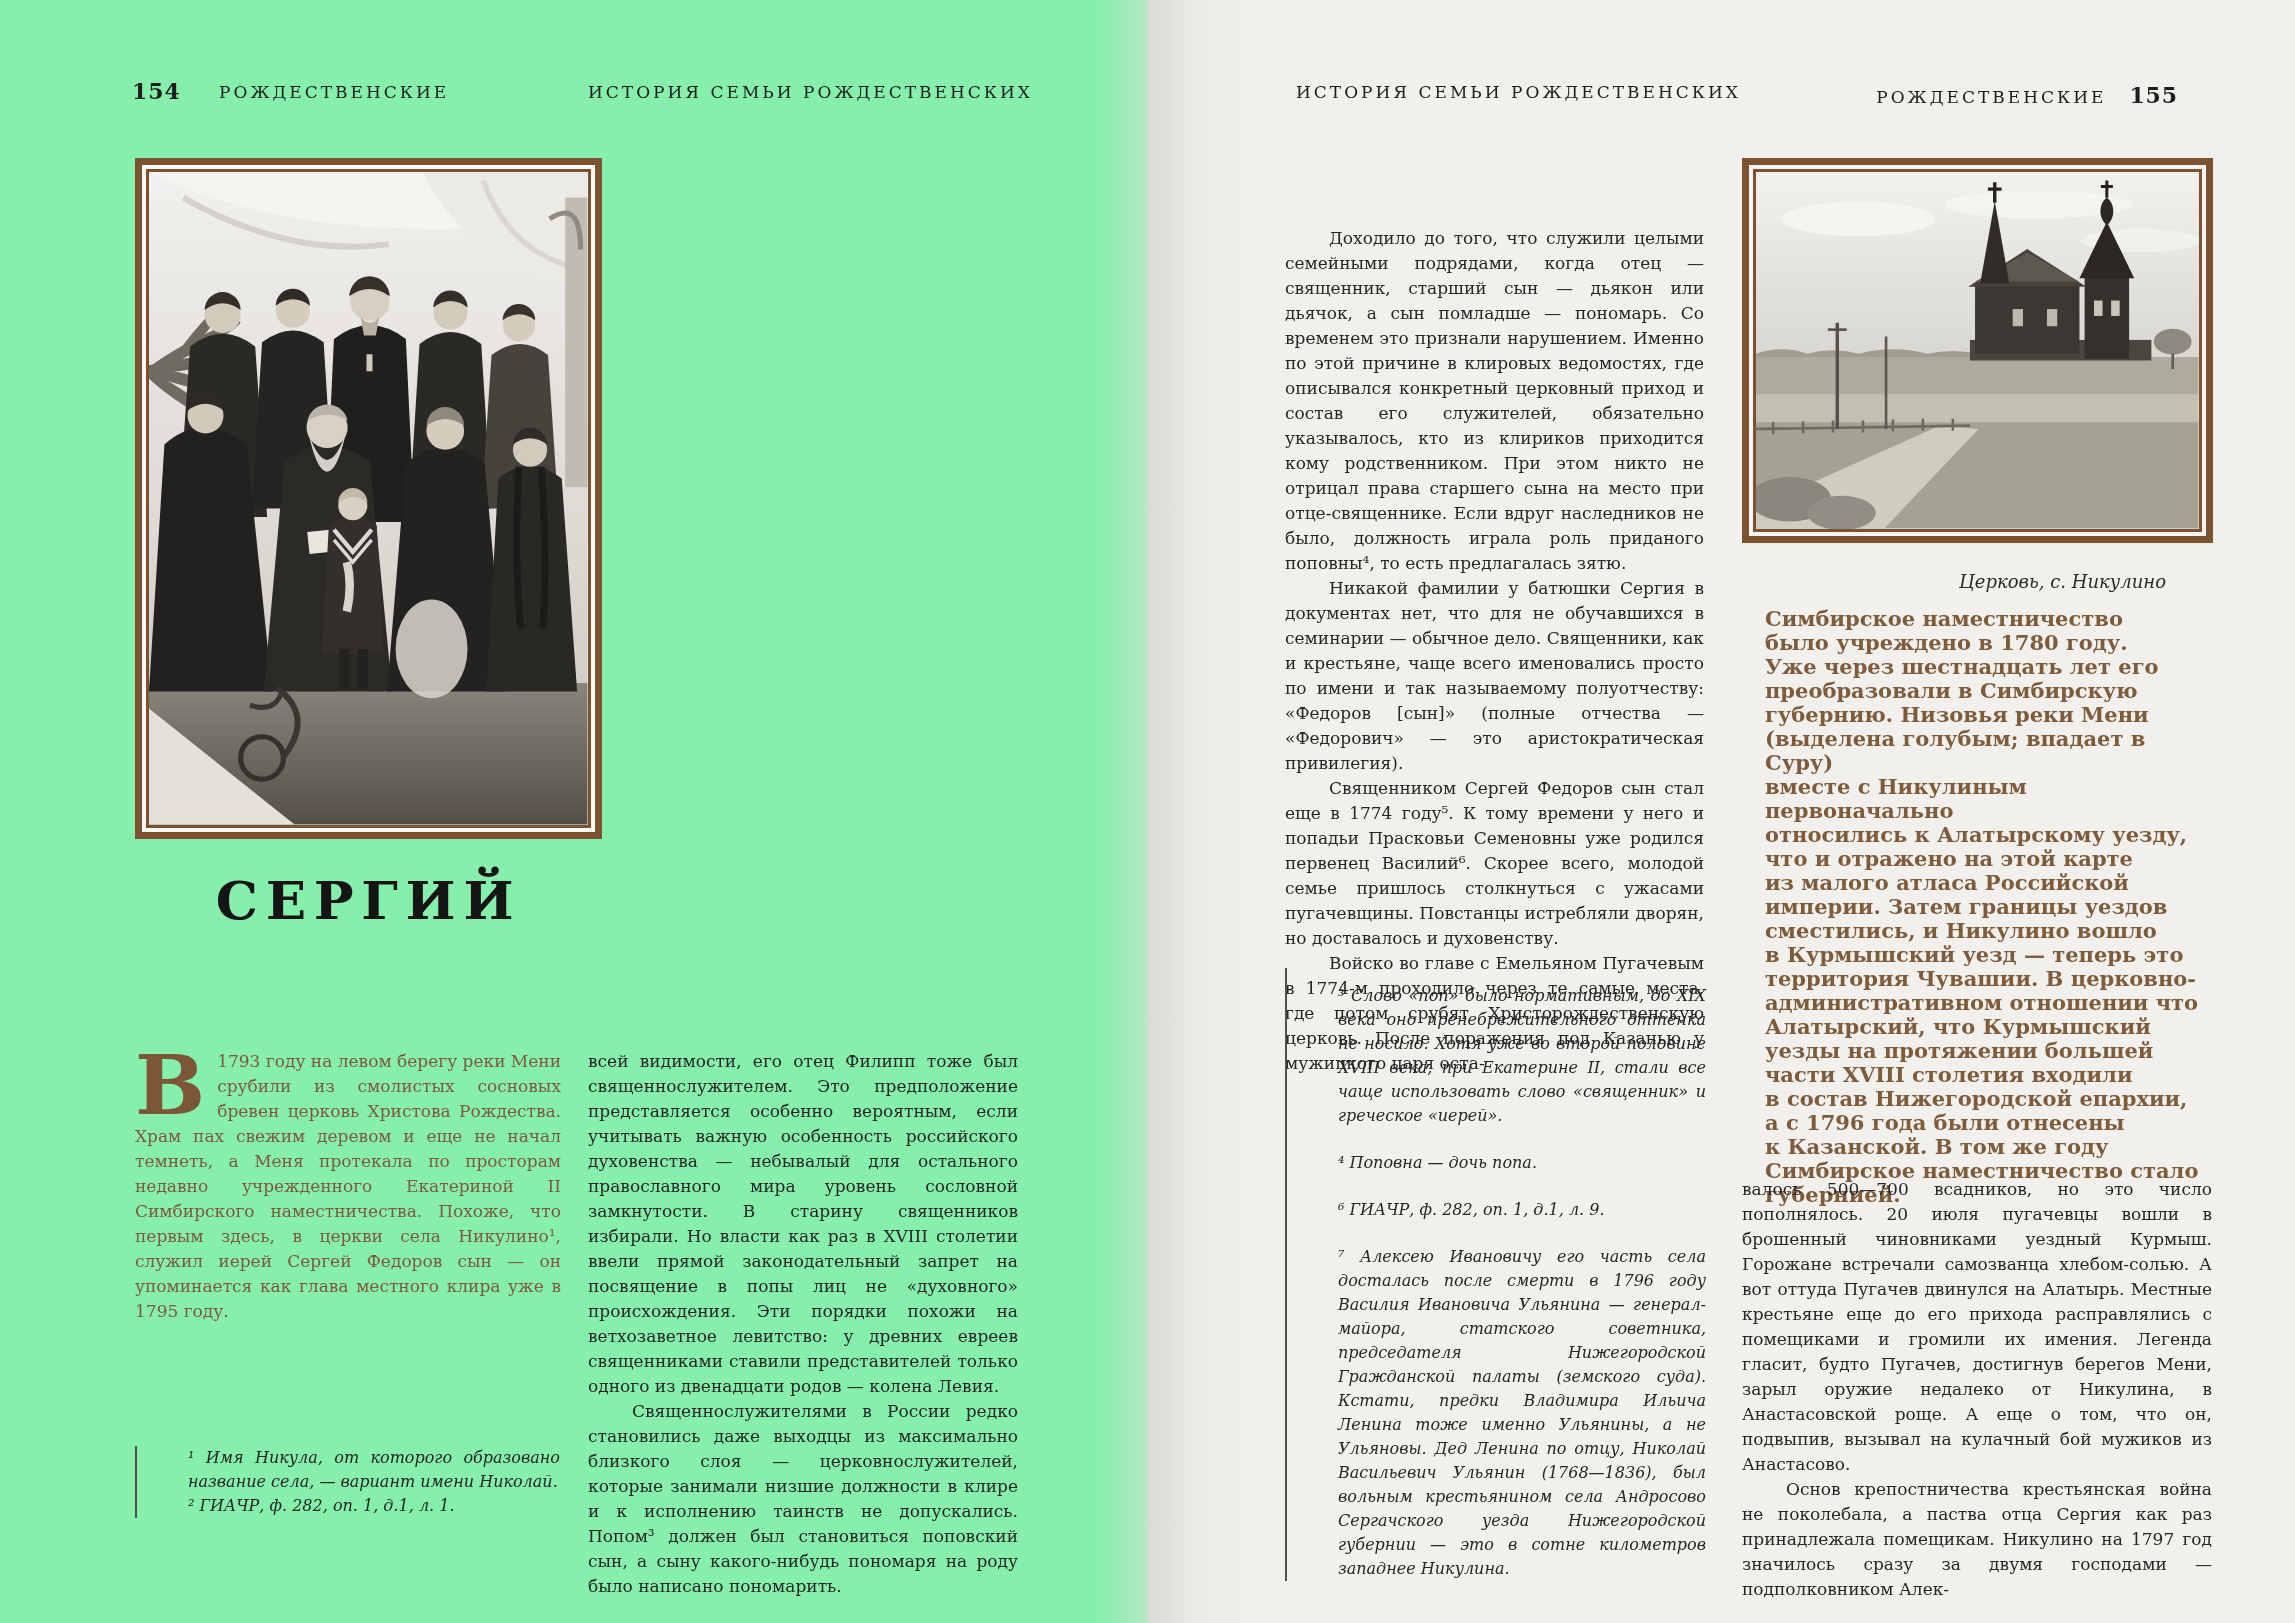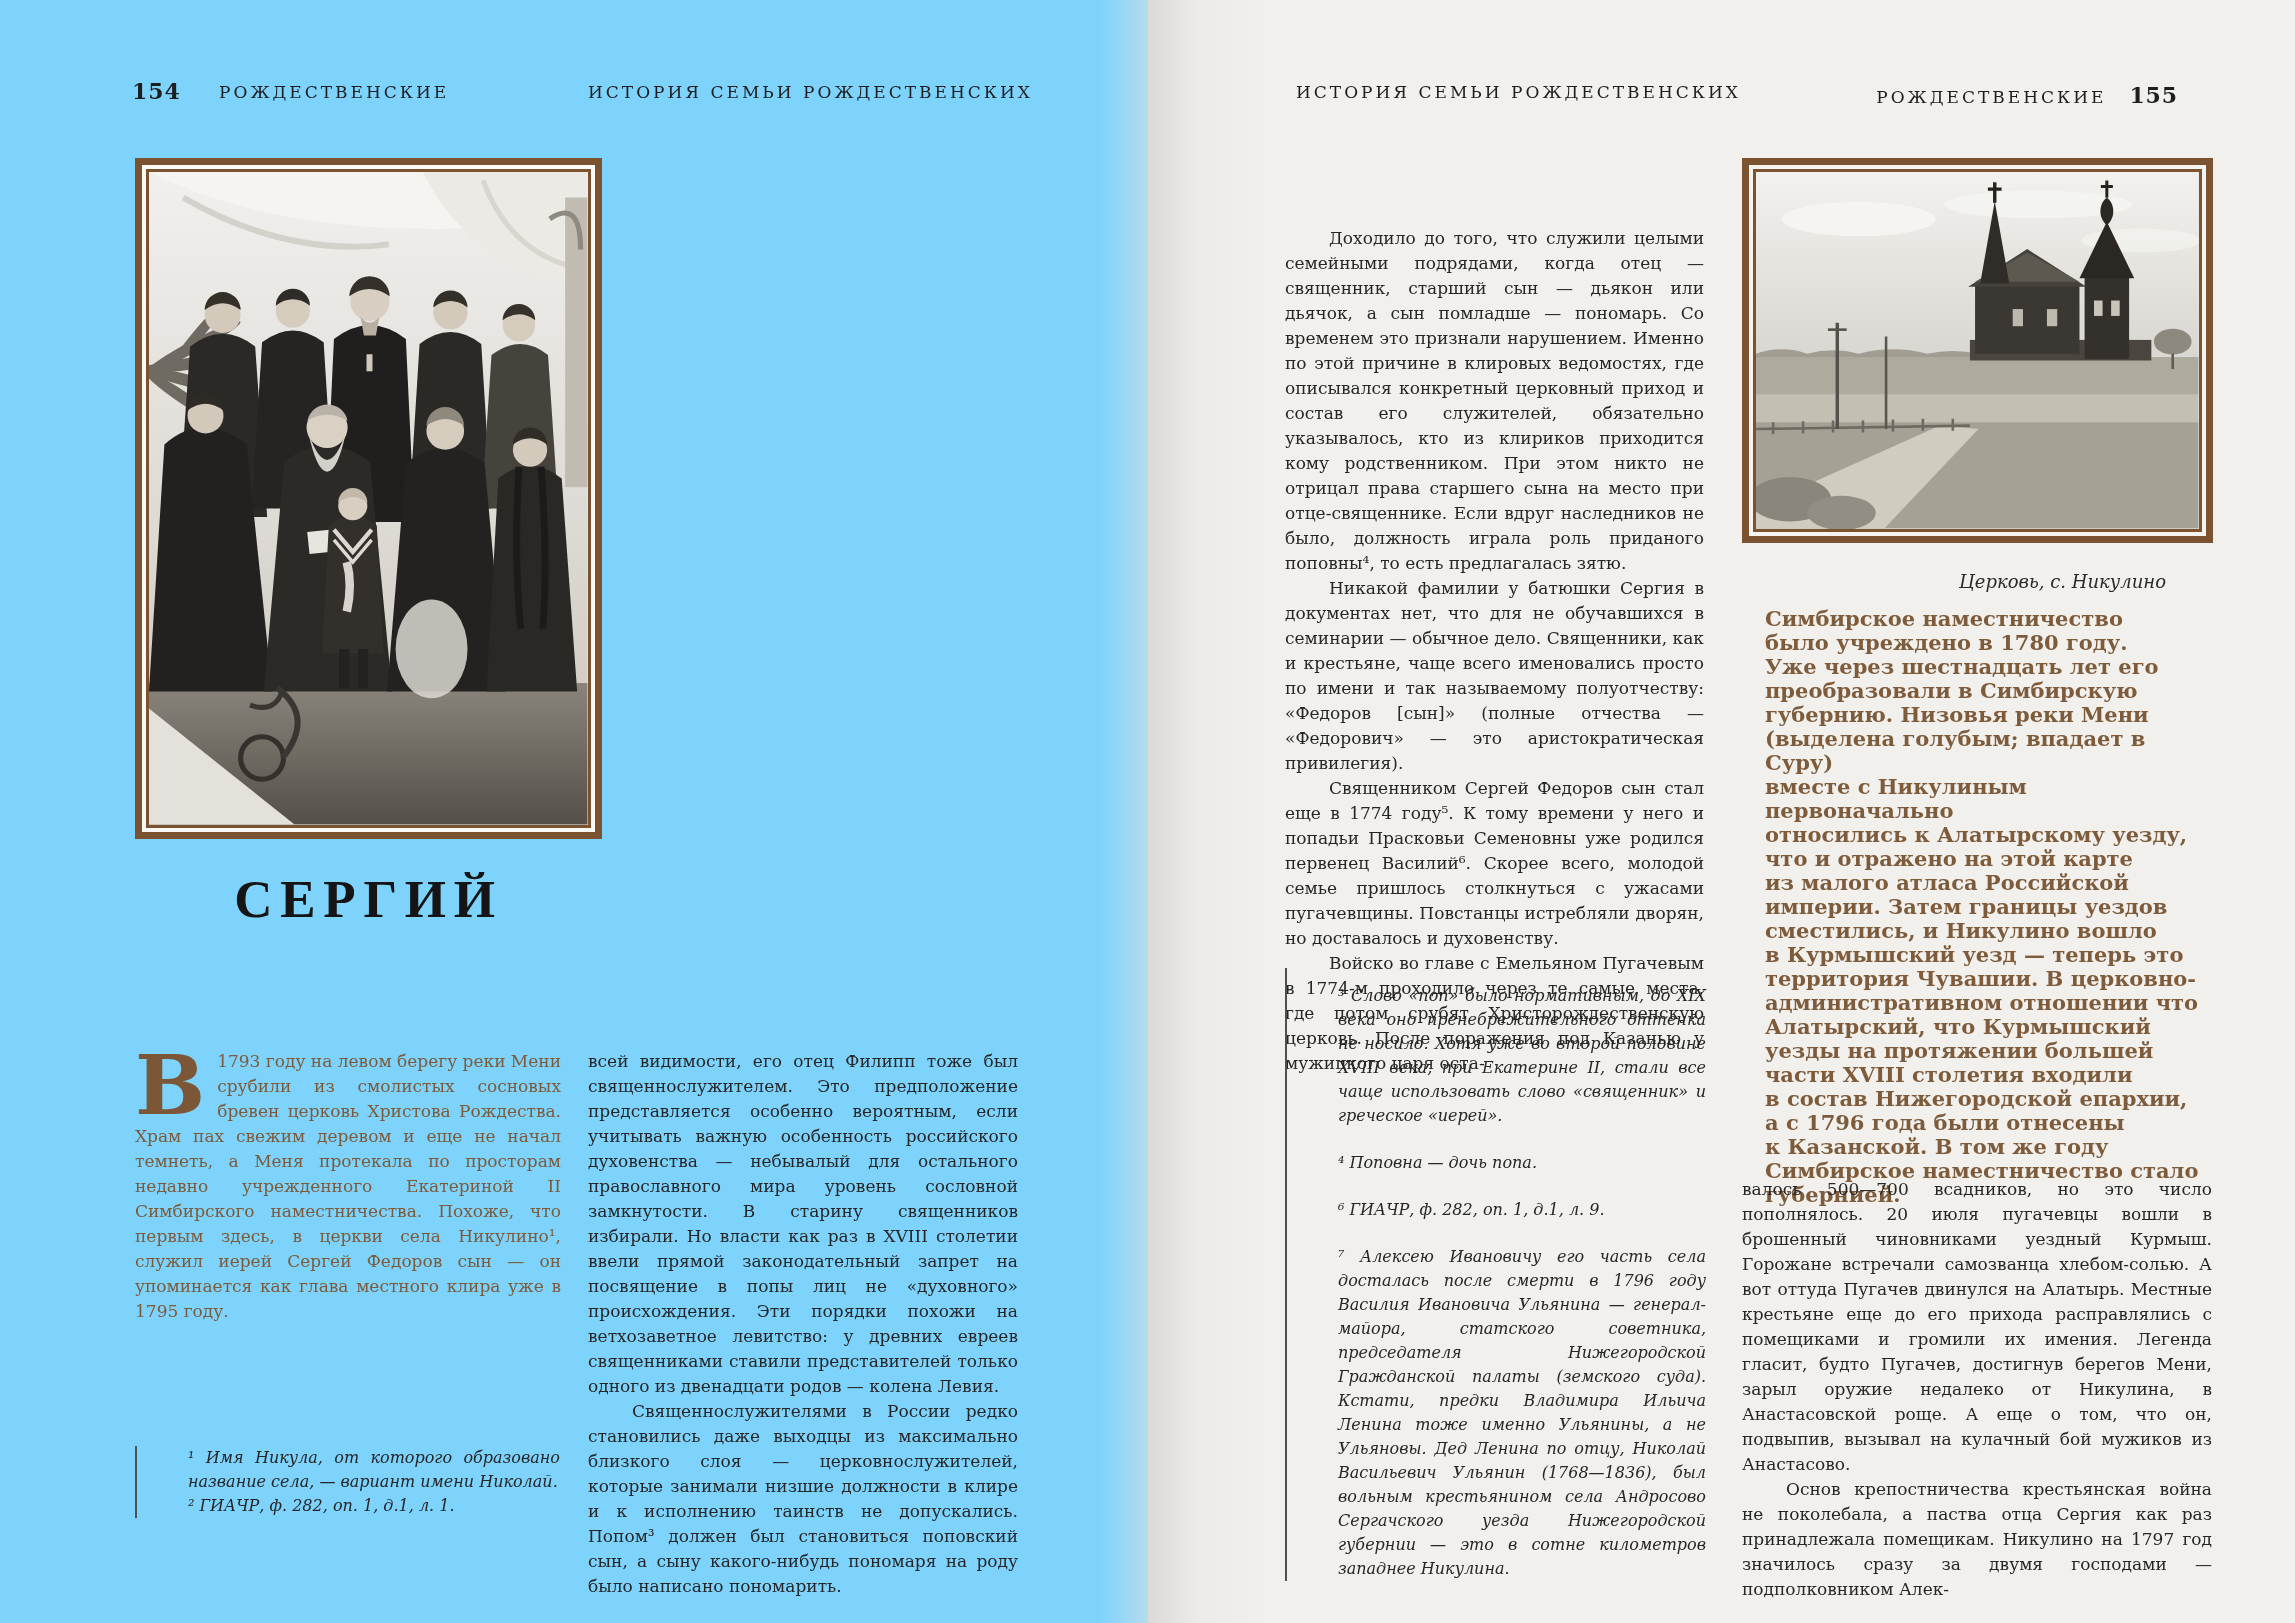--- a/index.html
+++ b/index.html
@@ -1,17 +1,17 @@
 <!DOCTYPE html>
 <html lang="ru" style="font-size:13.6px"><head>
 <meta charset="utf-8">
 <title>Книжный разворот</title>
 <style>
   html,body{margin:0;padding:0;background:#888;}
-  .spread{position:relative;width:2295px;height:1623px;background:#7dd3fc;
+  .spread{position:relative;width:2295px;height:1623px;background:#86efac;
           font-family:"DejaVu Serif","Liberation Serif",serif;color:#262626;overflow:hidden;}
   .page-right-bg{position:absolute;left:1148px;top:0;width:1147px;height:1623px;
           background:linear-gradient(90deg,#dbdad6 0px,#ecebe7 51px,#f1f0ec 119px,#f1f0ec 100%);}
   .page-left-edge{position:absolute;left:1099px;top:0;width:49px;height:1623px;
           background:linear-gradient(90deg,rgba(240,239,235,0) 0,rgba(228,226,221,.55) 100%);}
 
   
   .running{position:absolute;top:82px;font-size:17px;letter-spacing:3px;color:#1e1e1e;white-space:nowrap;}
   .pgnum{font-weight:bold;font-size:22px;letter-spacing:0.9px;}
   .rh-154{left:132px;top:78px;}
@@ -24,21 +24,21 @@
   
   .frame{position:absolute;box-sizing:border-box;border:7.7px solid #7b5330;padding:4.3px;background:#fbfaf7;}
   .frame .inner{box-sizing:border-box;border:3.4px solid #7b5330;width:100%;height:100%;overflow:hidden;background:#e8e6e1;}
   .frame svg{display:block;width:100%;height:100%;}
   .frame-family{left:135px;top:158px;width:467px;height:681px;}
   .frame-church{left:1742px;top:158px;width:471px;height:385px;background:#f5f4f1;}
 
   
   .chapter-title{position:absolute;left:135px;top:859px;width:467px;text-align:center;color:#151515;}
   .chapter-title .t1{display:block;font-size:31px;font-weight:700;letter-spacing:4.3px;}
-  .chapter-title .t2{display:block;font-size:53px;font-weight:700;letter-spacing:7.7px;margin-top:10.2px;font-family:Liberation Serif, serif;}
+  .chapter-title .t2{display:block;font-size:53px;font-weight:700;letter-spacing:7.7px;margin-top:10.2px;}
 
   
   .col{position:absolute;}
   .col-l1{left:135px;top:1049px;width:426px;}
   .col-l2{left:588px;top:1049px;width:430px;}
   .col-r1{left:1285px;top:226px;width:419px;}
   .col-r2b{left:1742px;top:1177px;width:470px;}
 
   .body{font-size:17px;line-height:25px;text-align:justify;margin:0;}
   .indent{text-indent:44px;}

